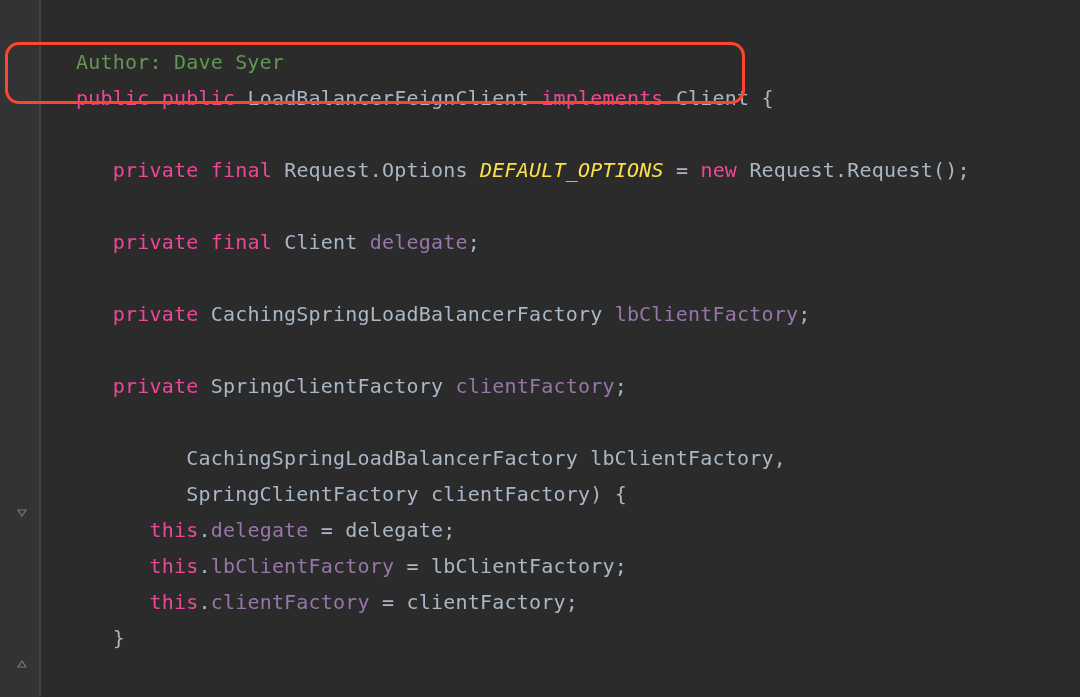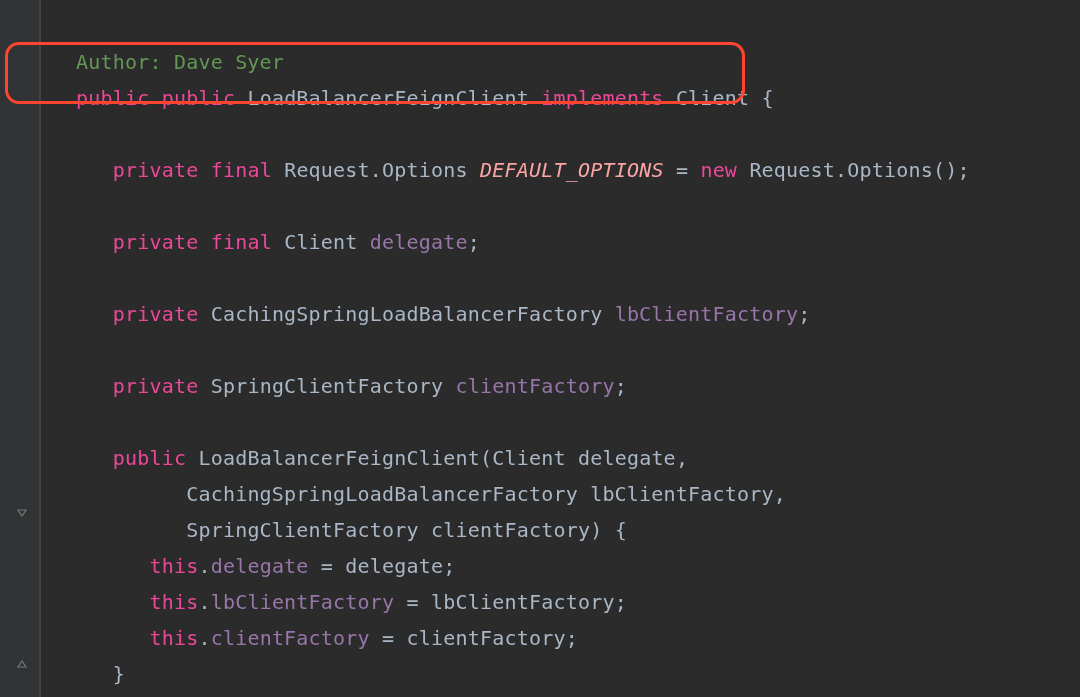--- a/index.html
+++ b/index.html
@@ -47,21 +47,21 @@
     white-space: pre;
     line-height: 36px;
     height: 36px;
     padding-left: 36px;
     letter-spacing: 0.2px;
   }
   .kw    { color: #ec4899; }
   .type  { color: #a9b7c6; }
   .ident { color: #a9b7c6; }
   .purple{ color: #9876aa; font-style: normal; }
-  .purple-i { color: #fca5a5; font-style: italic; }
+  .purple-i { color: #fde047; font-style: italic; }
   .punct { color: #a9b7c6; }
   .comment-author { color: #629755; font-style: normal; }
   .highlight-box {
     position: absolute;
     border: 3px solid #ff4530;
     border-radius: 14px;
     pointer-events: none;
   }
   .fold-icon {
     position: absolute;
@@ -91,37 +91,36 @@
   </div>
 
   <div class="code-area">
 
     <div class="line"><span class="comment-author">Author: Dave Syer</span></div>
 
     <div class="line"><span class="kw">public</span> <span class="kw">public</span> <span class="type">LoadBalancerFeignClient</span> <span class="kw">implements</span> <span class="type">Client</span> <span class="punct">{</span></div>
 
     <div class="line"></div>
 
-    <div class="line">   <span class="kw">private</span> <span class="kw">final</span> <span class="type">Request.Options</span> <span class="purple-i">DEFAULT_OPTIONS</span> <span class="punct">=</span> <span class="kw">new</span> <span class="type">Request.Options()</span><span class="punct">;</span></div>
+    <div class="line">   <span class="kw">private</span> <span class="kw">final</span> <span class="type">Request.Options</span> <span class="purple-i">DEFAULT_OPTIONS</span> <span class="punct">=</span> <span class="kw">new</span> <span class="type">Request.Request()</span><span class="punct">;</span></div>
 
     <div class="line"></div>
 
     <div class="line">   <span class="kw">private</span> <span class="kw">final</span> <span class="type">Client</span> <span class="purple">delegate</span><span class="punct">;</span></div>
 
     <div class="line"></div>
 
     <div class="line">   <span class="kw">private</span> <span class="type">CachingSpringLoadBalancerFactory</span> <span class="purple">lbClientFactory</span><span class="punct">;</span></div>
 
     <div class="line"></div>
 
     <div class="line">   <span class="kw">private</span> <span class="type">SpringClientFactory</span> <span class="purple">clientFactory</span><span class="punct">;</span></div>
 
     <div class="line"></div>
 
-    <div class="line">   <span class="kw">public</span> <span class="ident">LoadBalancerFeignClient</span><span class="punct">(</span><span class="type">Client</span> <span class="ident">delegate</span><span class="punct">,</span></div>
 
     <div class="line">         <span class="type">CachingSpringLoadBalancerFactory</span> <span class="ident">lbClientFactory</span><span class="punct">,</span></div>
 
     <div class="line">         <span class="type">SpringClientFactory</span> <span class="ident">clientFactory</span><span class="punct">)</span> <span class="punct">{</span></div>
 
     <div class="line">      <span class="kw">this</span><span class="punct">.</span><span class="purple">delegate</span> <span class="punct">=</span> <span class="ident">delegate</span><span class="punct">;</span></div>
 
     <div class="line">      <span class="kw">this</span><span class="punct">.</span><span class="purple">lbClientFactory</span> <span class="punct">=</span> <span class="ident">lbClientFactory</span><span class="punct">;</span></div>
 
     <div class="line">      <span class="kw">this</span><span class="punct">.</span><span class="purple">clientFactory</span> <span class="punct">=</span> <span class="ident">clientFactory</span><span class="punct">;</span></div>

